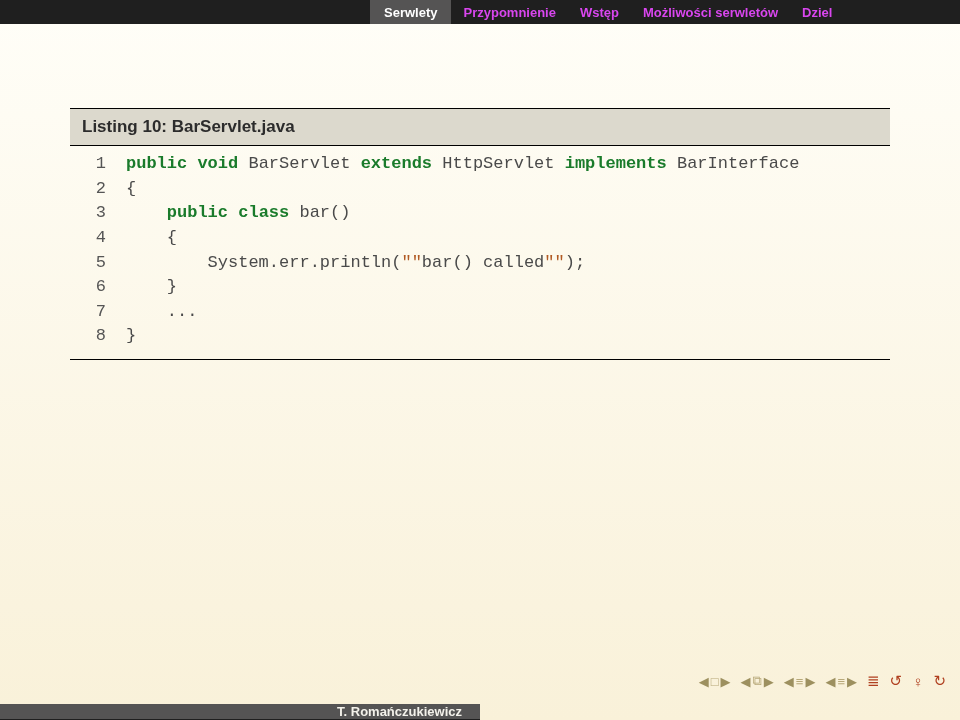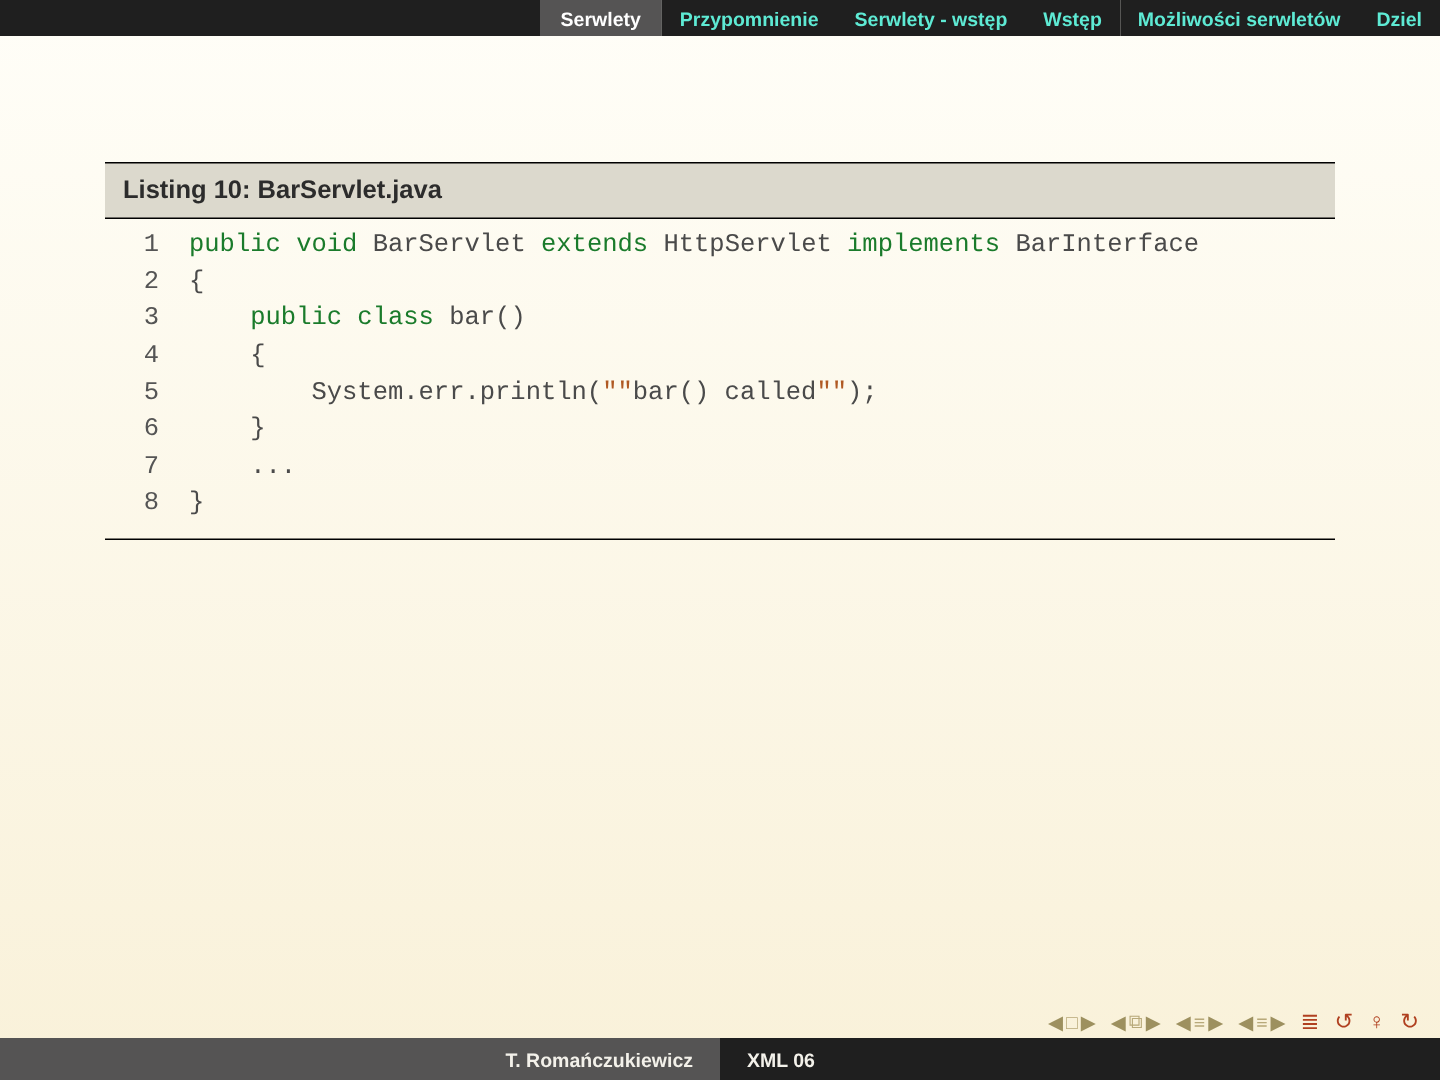--- a/index.html
+++ b/index.html
@@ -35,21 +35,21 @@
     color: #ffffff;
     padding: 0 14px;
     display: flex;
     align-items: center;
   }
   .topbar .crumb {
     background: #1f1f1f;
     padding: 12px 12px;
     display: flex;
     align-items: center;
-    color: #5eead4;
+    color: #d946ef;
     white-space: nowrap;
   }
   .topbar .spacer-right {
     flex: 1;
     background: #1f1f1f;
   }
   .content {
     padding: 84px 70px 0 70px;
   }
   .listing-title {
@@ -67,32 +67,33 @@
   }
   pre.code {
     margin: 0;
     font-family: "Courier New", monospace;
     font-size: 17px;
     line-height: 1.45;
     color: #4a4a4a;
     white-space: pre;
   }
   .ln { display: inline-block; width: 36px; text-align: right; padding-right: 20px; color: #555; }
-  .kw { color: #1a7b2b; font-weight: normal; }
+  .kw { color: #1a7b2b; font-weight: bold; }
   .str { color: #b05923; }
   .footer {
     position: absolute;
     bottom: 0;
     left: 0;
     right: 0;
-    height: 28px;
+    height: 16px;
     display: flex;
     font-size: 13px;
     font-weight: bold;
     color: #fff;
+    flex-direction: column;
   }
   .footer .author {
     width: 50%;
     background: #555454;
     display: flex;
     align-items: center;
     justify-content: flex-end;
     padding-right: 18px;
     box-sizing: border-box;
     color: #f3f1ea;
@@ -122,21 +123,20 @@
 </style>
 </head>
 <body>
 
 <div class="slide">
 
   <div class="topbar">
     <div class="spacer-left"></div>
     <div class="current">Serwlety</div>
     <div class="crumb">Przypomnienie</div>
-    <div class="crumb">Serwlety - wstęp</div>
     <div class="crumb">Wstęp</div>
     <div class="crumb">Możliwości serwletów</div>
     <div class="crumb">Dziel</div>
     <div class="spacer-right"></div>
   </div>
 
   <div class="content">
     <div class="listing-title">Listing 10: BarServlet.java</div>
     <div class="code-block">
       <pre class="code" id="code-target"><span class="ln">1</span><span class="kw">public</span> <span class="kw">void</span> BarServlet <span class="kw">extends</span> HttpServlet <span class="kw">implements</span> BarInterface

